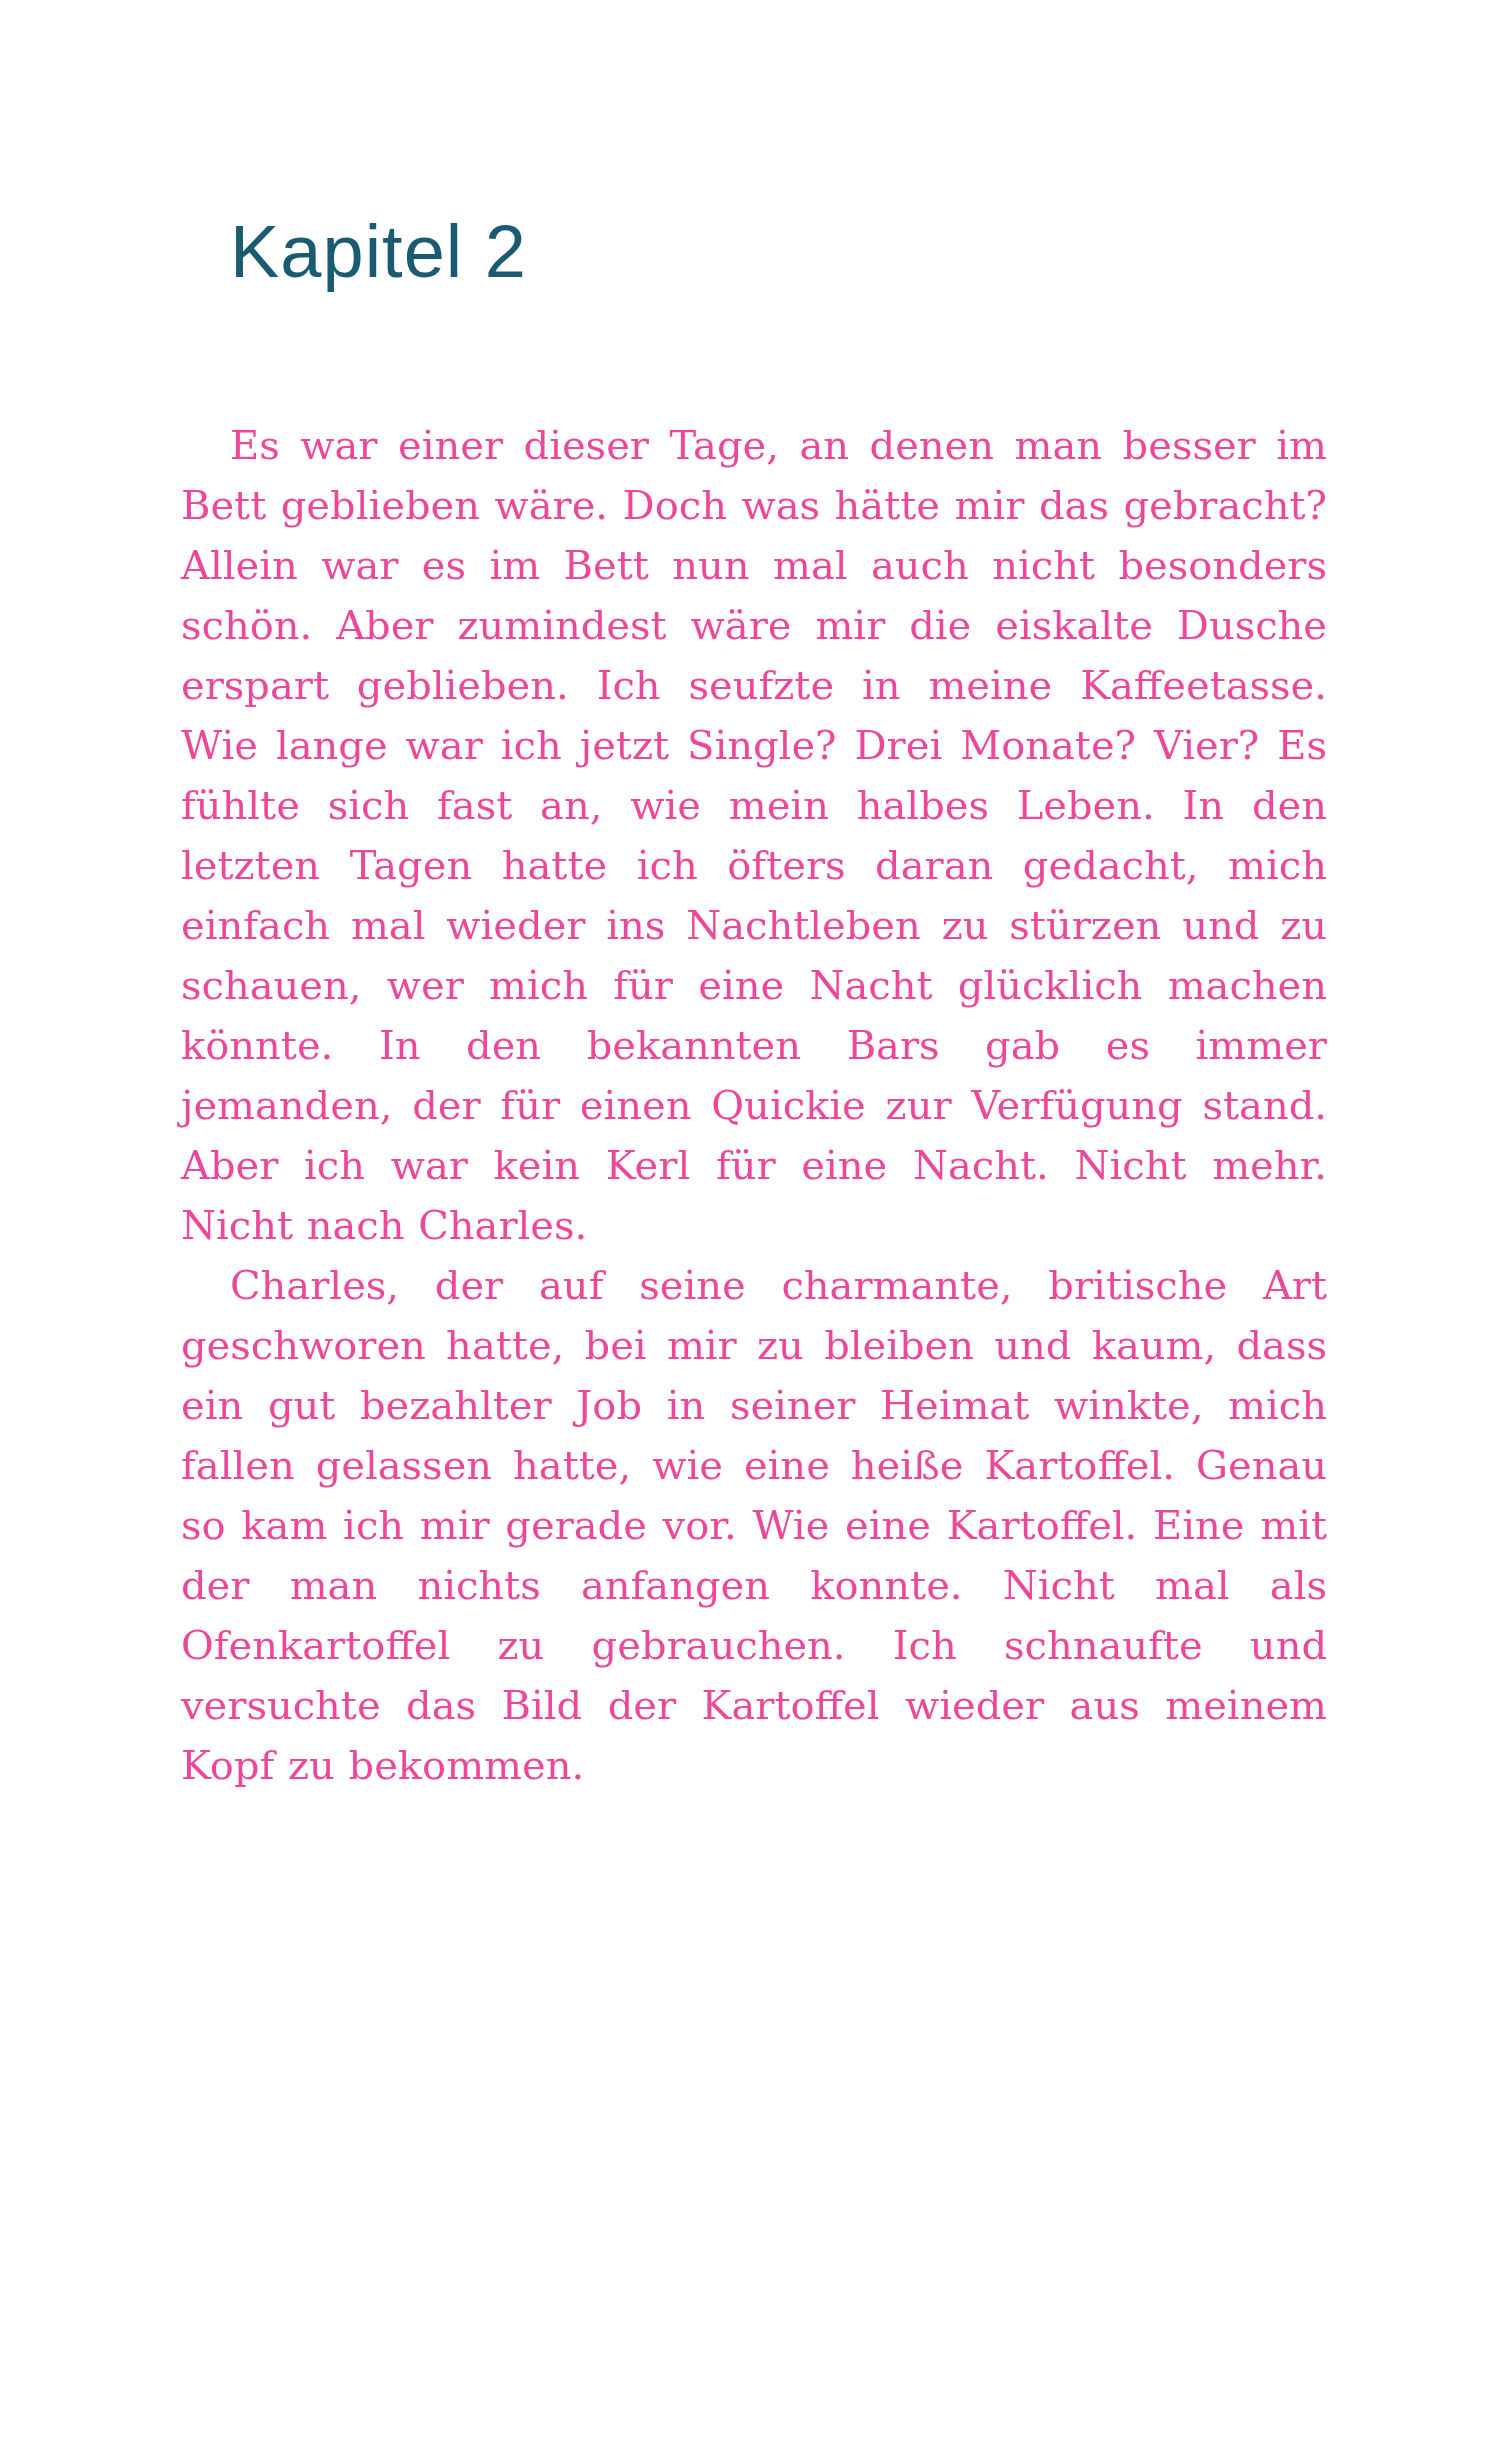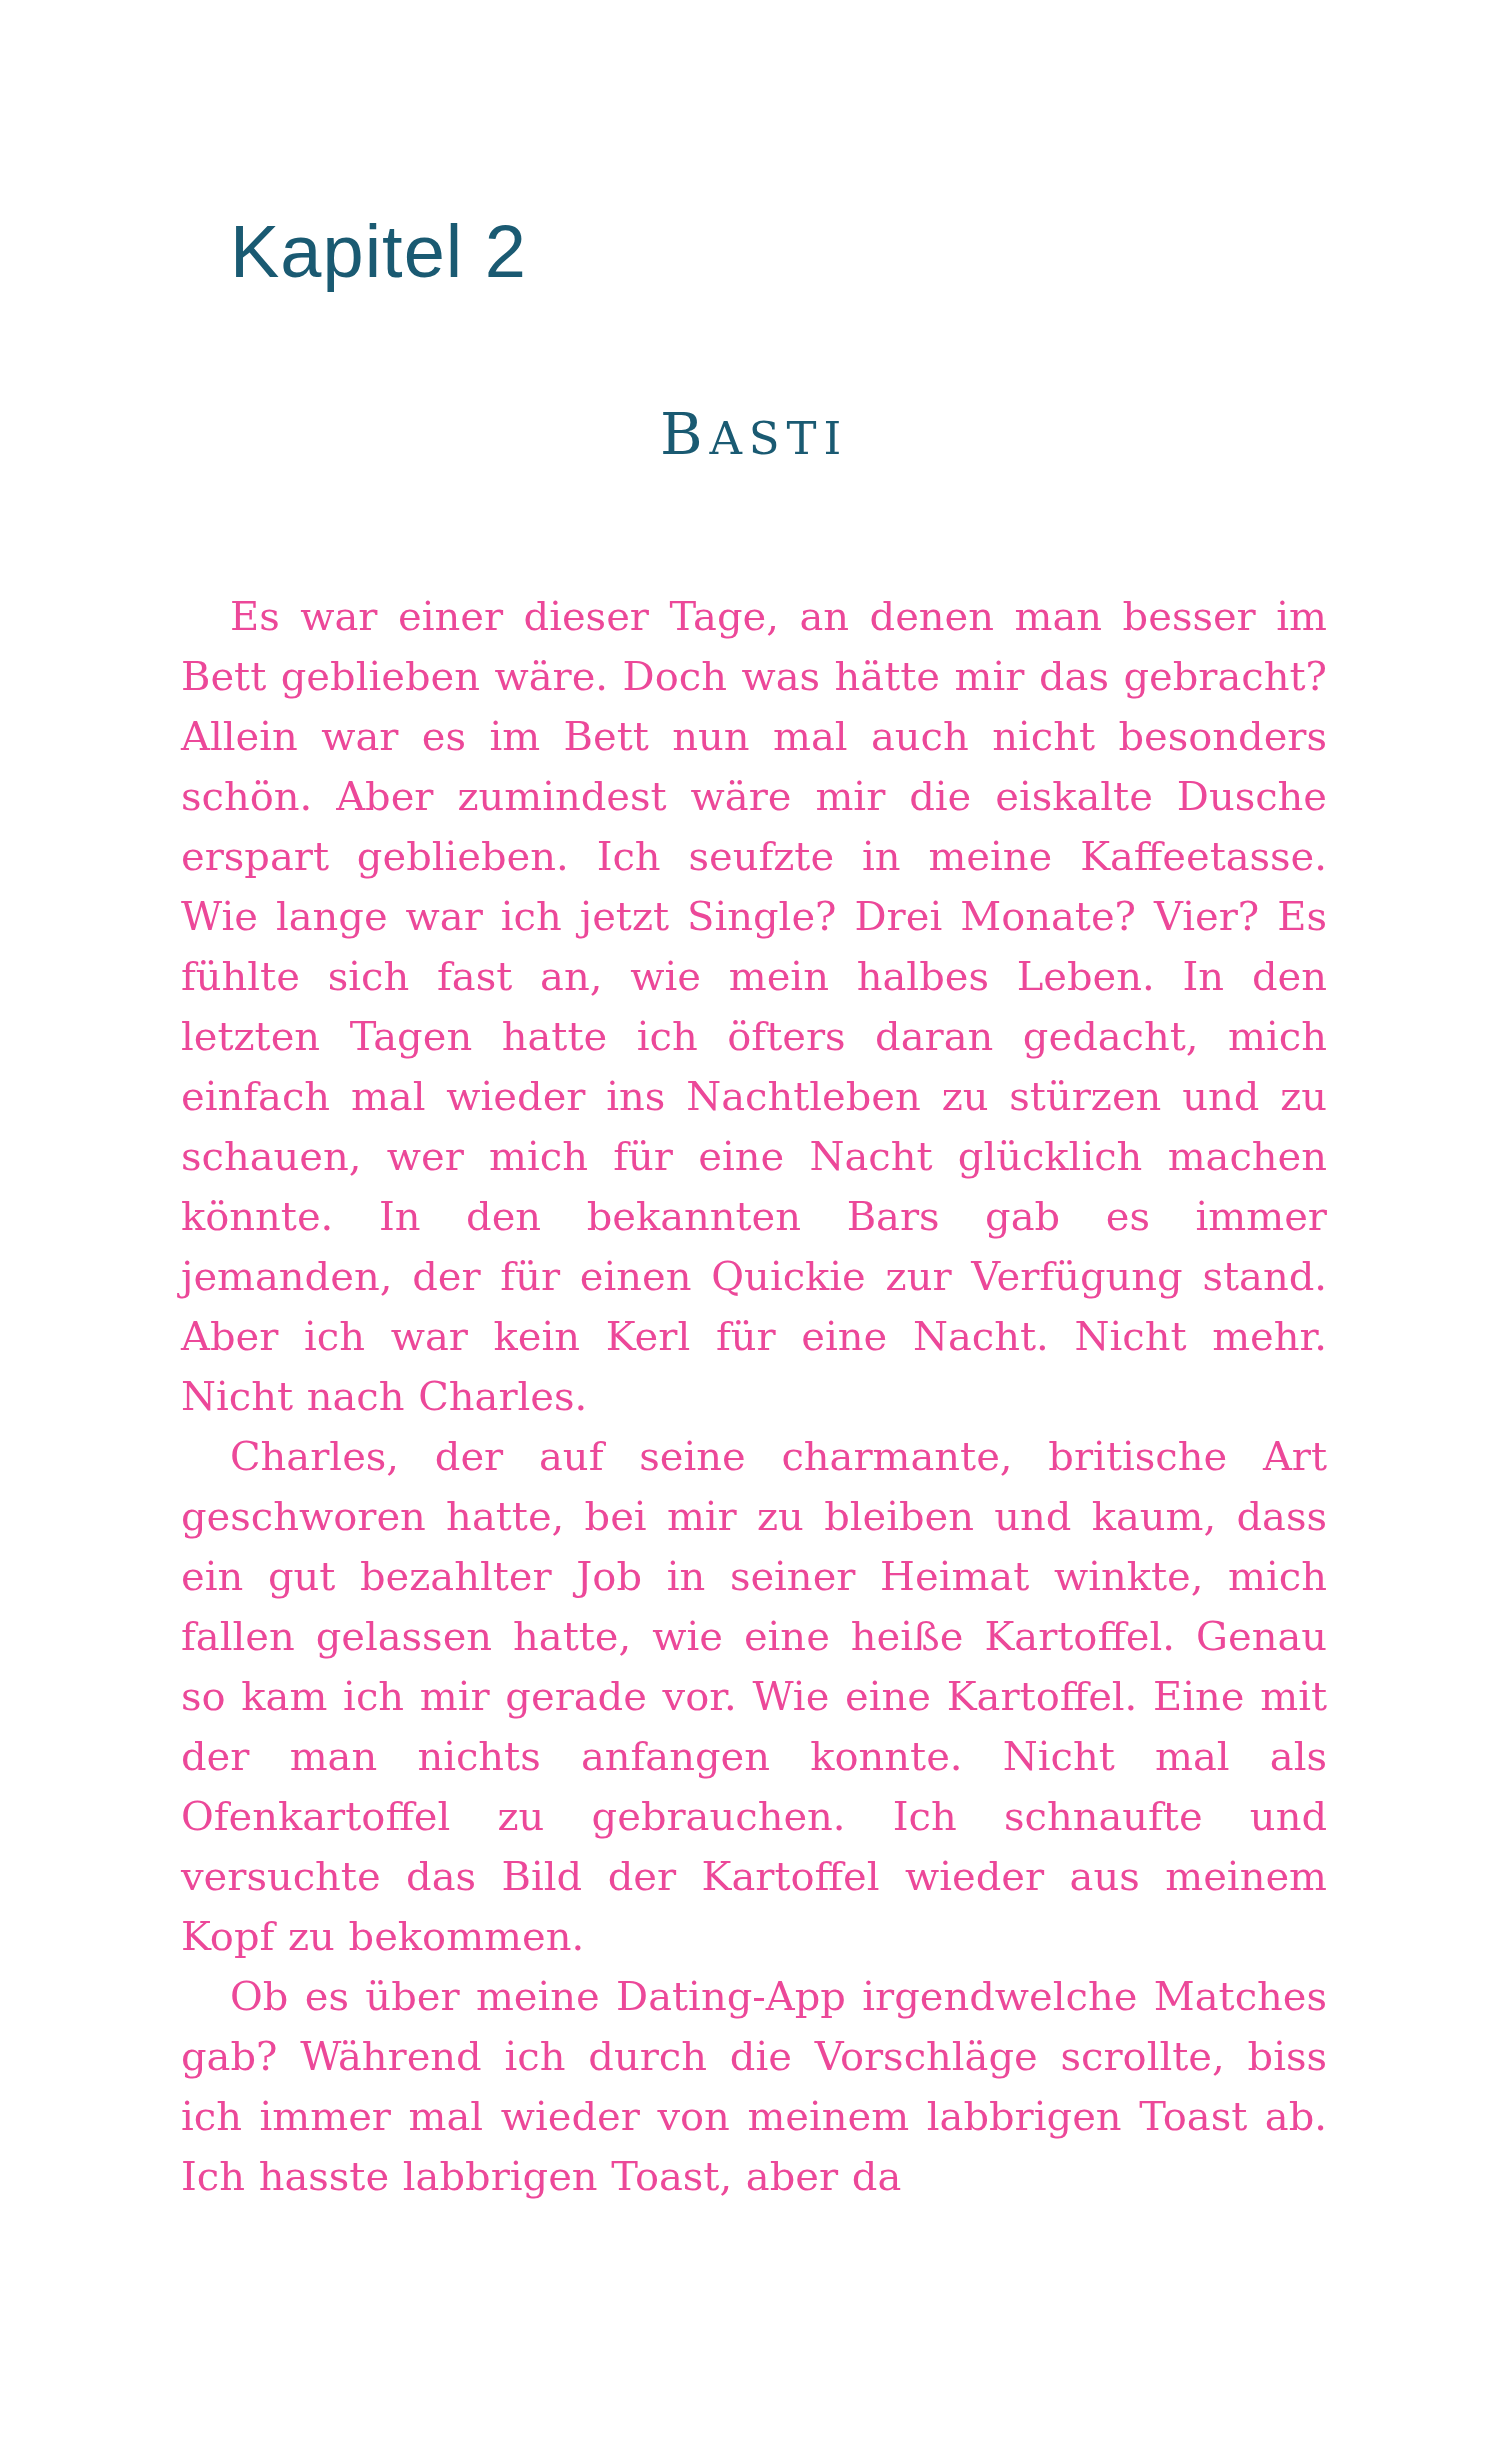--- a/index.html
+++ b/index.html
@@ -65,25 +65,21 @@
     color: #23313e;
   }
 </style>
 </head>
 <body>
 
 <div class="page">
 
   <h1 class="chapter-heading">Kapitel 2</h1>
 
-  <div class="chapter-subtitle">
-    <span class="initial">B</span><span class="rest">ASTI</span>
-  </div>
 
   <div class="body-text">
     <p>Es war einer dieser Tage, an denen man besser im Bett geblieben wäre. Doch was hätte mir das gebracht? Allein war es im Bett nun mal auch nicht besonders schön. Aber zumindest wäre mir die eiskalte Dusche erspart geblieben. Ich seufzte in meine Kaffeetasse. Wie lange war ich jetzt Single? Drei Monate? Vier? Es fühlte sich fast an, wie mein halbes Leben. In den letzten Tagen hatte ich öfters daran gedacht, mich einfach mal wieder ins Nachtleben zu stürzen und zu schauen, wer mich für eine Nacht glücklich machen könnte. In den bekannten Bars gab es immer jemanden, der für einen Quickie zur Verfügung stand. Aber ich war kein Kerl für eine Nacht. Nicht mehr. Nicht nach Charles.</p>
     <p>Charles, der auf seine charmante, britische Art geschworen hatte, bei mir zu bleiben und kaum, dass ein gut bezahlter Job in seiner Heimat winkte, mich fallen gelassen hatte, wie eine heiße Kartoffel. Genau so kam ich mir gerade vor. Wie eine Kartoffel. Eine mit der man nichts anfangen konnte. Nicht mal als Ofenkartoffel zu gebrauchen. Ich schnaufte und versuchte das Bild der Kartoffel wieder aus meinem Kopf zu bekommen.</p>
-    <p>Ob es über meine Dating-App irgendwelche Matches gab? Während ich durch die Vorschläge scrollte, biss ich immer mal wieder von meinem labbrigen Toast ab. Ich hasste labbrigen Toast, aber da</p>
   </div>
 
 
 </div>
 
 
 </body></html>

